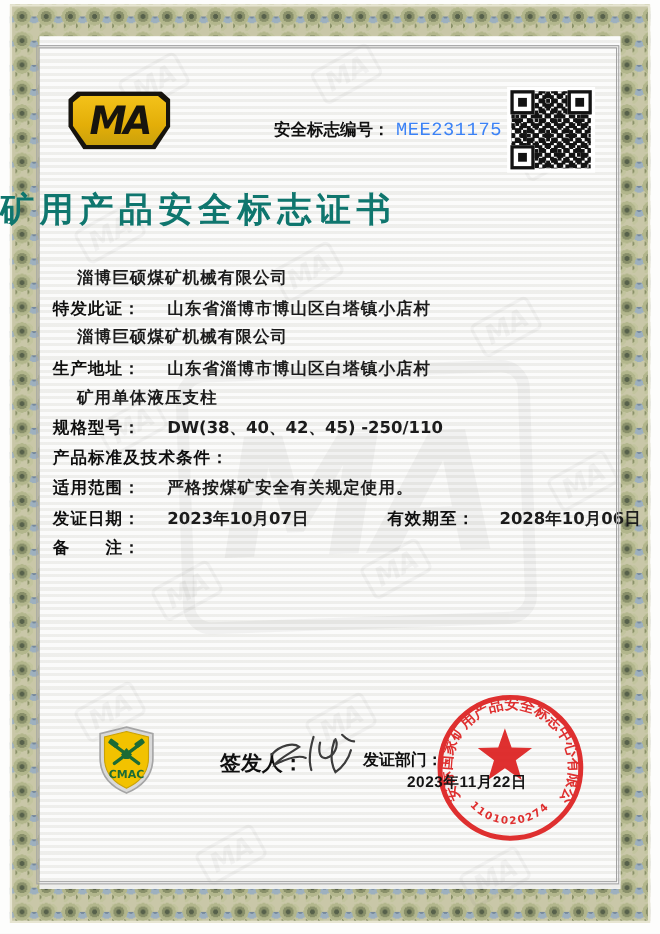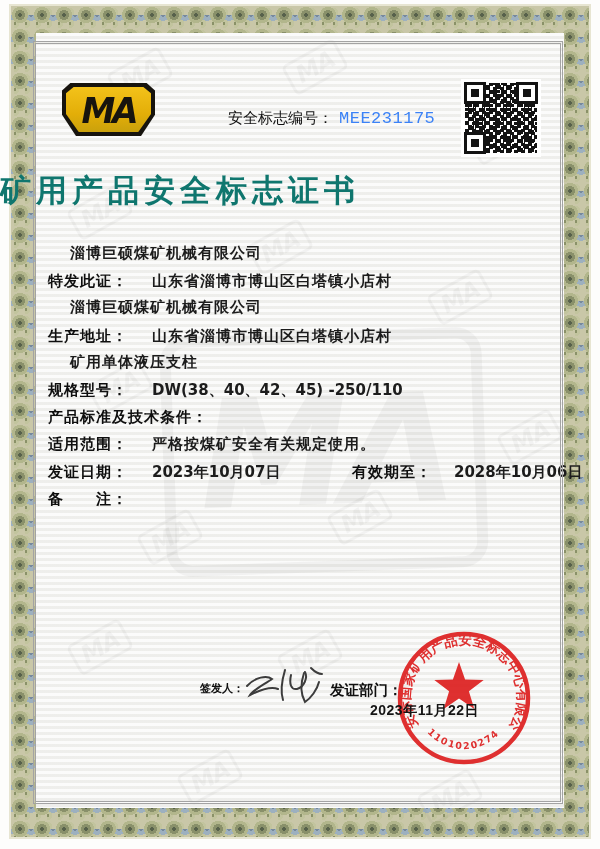--- a/index.html
+++ b/index.html
@@ -39,21 +39,21 @@
   
   .ma-logo{position:absolute;left:62px;top:83px;width:93px;height:53px;
       clip-path:polygon(9% 0,91% 0,100% 14%,100% 60%,85% 100%,15% 100%,0 60%,0 14%);
       background:#17140e;display:flex;align-items:center;justify-content:center;}
   .ma-logo-inner{width:85px;height:45px;
       clip-path:polygon(9% 0,91% 0,100% 14%,100% 60%,85% 100%,15% 100%,0 60%,0 14%);
       background:linear-gradient(180deg,#f3c21a 0%,#e3ae08 60%,#caa10c 100%);
       display:flex;align-items:center;justify-content:center;}
   .ma-logo-text{font:bold italic 34px "DejaVu Sans",sans-serif;color:#17140e;letter-spacing:-3px;transform:scaleY(1.05);}
   .serial{position:absolute;left:228px;top:109px;white-space:nowrap;}
-  .serial .lbl{font-weight:normal;font-size:15px;color:#111;}
+  .serial .lbl{font-weight:bold;font-size:15px;color:#111;margin-left:21px;}
   .serial .val{font-family:Liberation Mono, monospace;font-size:17px;color:#3b82f6;margin-left:6px;letter-spacing:.5px;}
   .qr{position:absolute;left:461px;top:79px;width:76px;height:74px;background:#fff;padding:2px;}
   .qr .modules{position:absolute;inset:4px;
       background:
         repeating-conic-gradient(#131313 0% 25%, rgba(0,0,0,0) 0% 50%) 0 0/7px 7px,
         repeating-conic-gradient(#131313 0% 25%, rgba(0,0,0,0) 0% 50%) 3px 2px/11px 9px;}
   .finder{position:absolute;width:16px;height:16px;border:3px solid #131313;background:#fff;}
   .finder::after{content:"";position:absolute;left:4px;top:4px;width:8px;height:8px;background:#131313;}
   .finder.tl{left:3px;top:3px}.finder.tr{right:3px;top:3px}.finder.bl{left:3px;bottom:3px}
 
@@ -72,21 +72,21 @@
   .row.dates .val{margin-left:22px;min-width:160px;font-family:"DejaVu Sans",sans-serif;font-weight:bold;letter-spacing:0;}
   .row.dates .lbl2{font-weight:bold;font-size:15px;color:#0f0f0f;margin-left:40px;letter-spacing:1px;}
 
   
   .paragraph{position:absolute;left:48px;top:556px;width:508px;
       font-family:"Liberation Serif",serif;font-size:14.4px;font-weight:700;color:#161616;
       line-height:19.6px;text-align:justify;text-indent:2em;letter-spacing:.3px;}
 
   
   .cmac{position:absolute;left:88px;top:660px;}
-  .signer-label{position:absolute;left:200px;top:681px;font-weight:bold;font-size:11px;color:#0f0f0f;}
+  .signer-label{position:absolute;left:200px;top:681px;font-weight:bold;font-size:19px;color:#0f0f0f;}
   .signature{position:absolute;left:241px;top:660px;}
   .dept-label{position:absolute;left:330px;top:681px;font-weight:bold;font-size:14.5px;color:#0f0f0f;}
 
   .stamp{position:absolute;left:394px;top:628px;width:140px;height:140px;opacity:.92;}
   .stamp-date{position:absolute;left:370px;top:702px;font-weight:bold;font-size:14px;color:#141414;letter-spacing:.5px;z-index:5;}
 </style>
 </head>
 <body>
 
 <div class="page">
@@ -162,20 +162,36 @@
         <span class="val">2023年10月07日</span>
         <span class="lbl2">有效期至：</span>
         <span class="val">2028年10月06日</span>
       </div>
       <div class="row">
         <span class="lbl">备　　注：</span>
       </div>
     </div>
 
 
+    <div class="cmac">
+      <svg width="54" height="62" viewBox="0 0 54 62">
+        <path d="M27,1 L51,7 V29 C51,47 39,56 27,61 C15,56 3,47 3,29 V7 Z" fill="#d9d9d9" stroke="#a5a5a5" stroke-width="1.5"></path>
+        <path d="M27,5 L47,10 V29 C47,44 37,52 27,56.5 C17,52 7,44 7,29 V10 Z" fill="#f2c200" stroke="#caa206" stroke-width="1"></path>
+        <g stroke="#1c6b35" stroke-width="3" stroke-linecap="round" fill="none">
+          <path d="M14,16 L38,34"></path>
+          <path d="M40,16 L16,34"></path>
+        </g>
+        <g fill="#1c6b35">
+          <rect x="11" y="13" width="9" height="5" rx="1" transform="rotate(35 15 15)"></rect>
+          <rect x="34" y="13" width="9" height="5" rx="1" transform="rotate(-35 39 15)"></rect>
+          <path d="M22,26 l5,-6 l5,6 l-3,4 h-4 Z"></path>
+        </g>
+        <text x="27" y="47" text-anchor="middle" font-family="DejaVu Sans, sans-serif" font-size="10" font-weight="bold" fill="#1c6b35">CMAC</text>
+      </svg>
+    </div>
 
     <span class="signer-label">签发人：</span>
 
     <div class="signature">
       <svg width="82" height="48" viewBox="0 0 82 48">
         <g stroke="#3c3c3c" stroke-width="2" fill="none" stroke-linecap="round">
           <path d="M6,26 C14,17 26,15 31,19 C24,24 12,30 9,35 C19,30 30,26 37,29"></path>
           <path d="M44,10 C41,20 39,30 42,40"></path>
           <path d="M50,15 C48,24 50,30 56,29 C63,27 67,18 64,12"></path>
           <path d="M63,13 C60,22 59,33 64,42 C70,38 76,30 78,22"></path>

